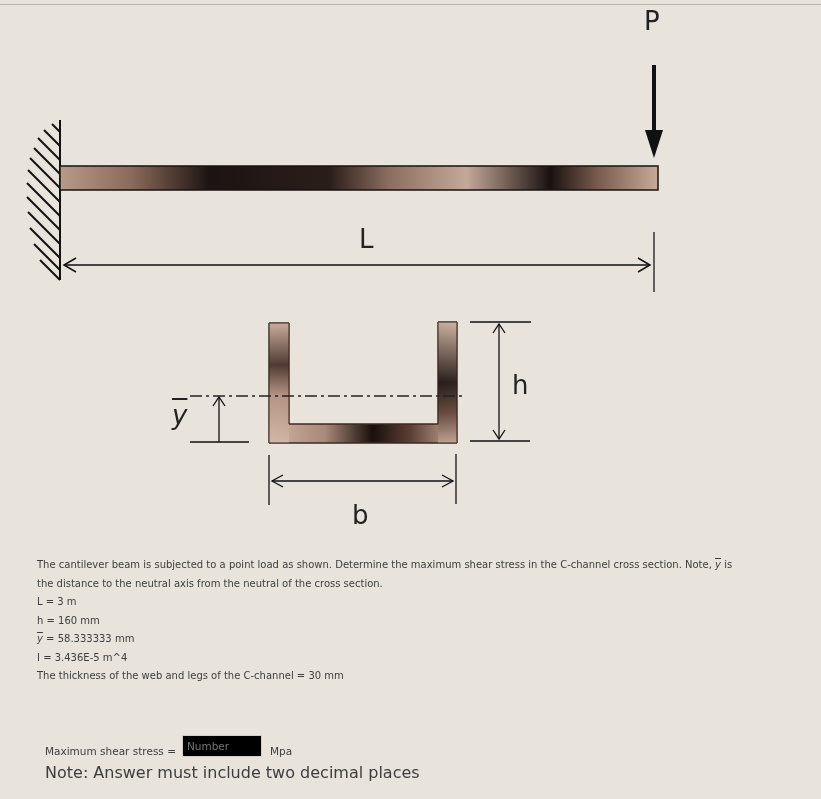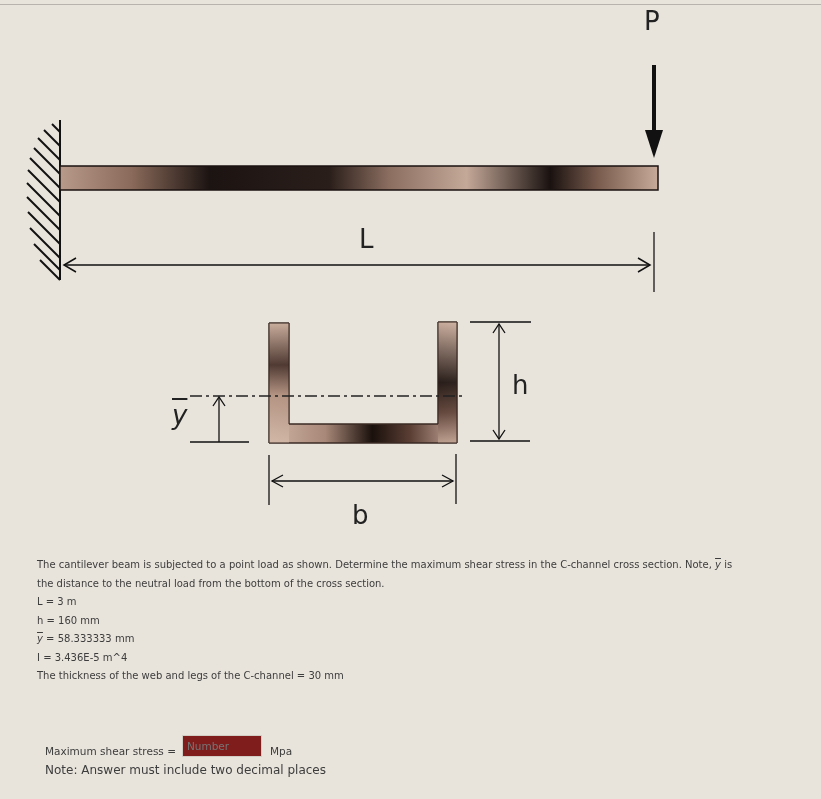--- a/index.html
+++ b/index.html
@@ -10,25 +10,25 @@
     color:#3a3a3a;
   }
   .topline { position:absolute; left:0; top:4px; width:821px; height:1px; background:#b8b4ad; }
   .diagram { position:absolute; left:0; top:0; width:821px; height:540px; }
   .label-big { position:absolute; font-family:"DejaVu Sans", sans-serif; font-size:26px; color:#222; }
   .problem { position:absolute; left:37px; top:556px; width:780px; font-size:10px; line-height:18.5px; color:#3d3d3d; }
   .problem .line { white-space:nowrap; }
   .answer-row { position:absolute; left:45px; top:735px; font-size:10.5px; display:flex; align-items:flex-end; color:#3d3d3d; }
   .answer-input {
     width:80px; height:22px; margin:0 8px 0 6px;
-    border:1px solid #d2cec6; background:#7f1d1d; color:#a9a9a9;
+    border:1px solid #d2cec6; background:#000000; color:#a9a9a9;
     font-size:10.5px; padding:0 4px; box-sizing:border-box;
     font-family:"DejaVu Sans", sans-serif;
   }
-  .note { position:absolute; left:45px; top:763px; font-size:12px; color:#3d3d3d; }
+  .note { position:absolute; left:45px; top:763px; font-size:16px; color:#3d3d3d; }
   .ybar { text-decoration:overline; font-style:italic; }
 </style>
 </head>
 <body>
 
 <div class="topline"></div>
 
 <svg class="diagram" viewBox="0 0 821 540" width="821" height="540">
   <defs>
     <linearGradient id="beamGrad" x1="0" y1="0" x2="1" y2="0">
@@ -130,21 +130,21 @@
 <span class="label-big" style="left:512px;top:370px;">h</span>
 <span class="label-big" style="left:352px;top:500px;">b</span>
 <span class="label-big" style="left:172px;top:400px;font-style:italic;text-decoration:overline;">y</span>
 
 <div class="problem">
   <div class="line">
     <span>The cantilever beam is subjected to a point load as shown.  Determine the maximum shear stress in the C-channel cross section.  Note,</span>
     <span class="ybar">y</span>
     <span>is</span>
   </div>
-  <div class="line">the distance to the neutral load from the bottom of the cross section.</div>
+  <div class="line">the distance to the neutral axis from the neutral of the cross section.</div>
   <div class="line">L = 3 m</div>
   <div class="line">h = 160 mm</div>
   <div class="line">
     <span class="ybar">y</span><span> = 58.333333 mm</span>
   </div>
   <div class="line">I = 3.436E-5 m^4</div>
   <div class="line">The thickness of the web and legs of the C-channel = 30 mm</div>
 </div>
 
 <div class="answer-row">

